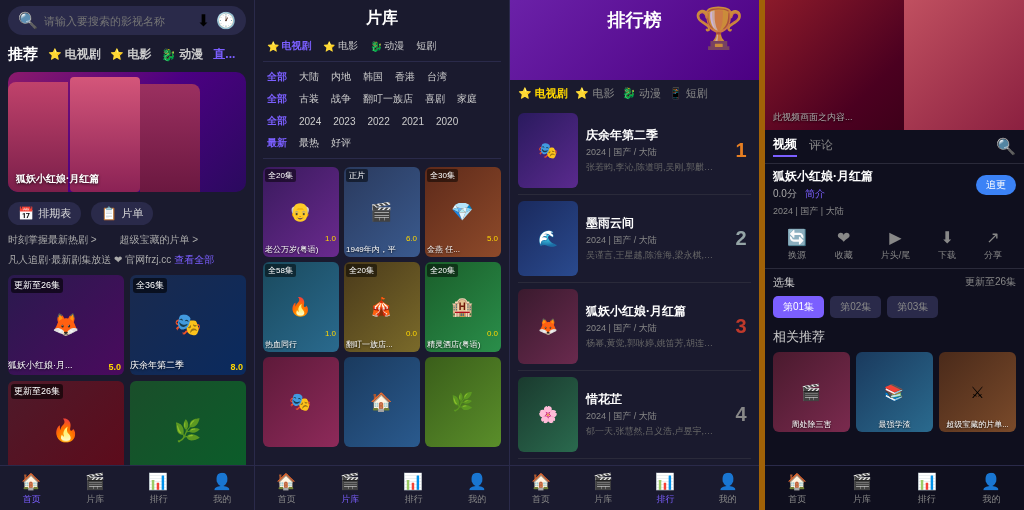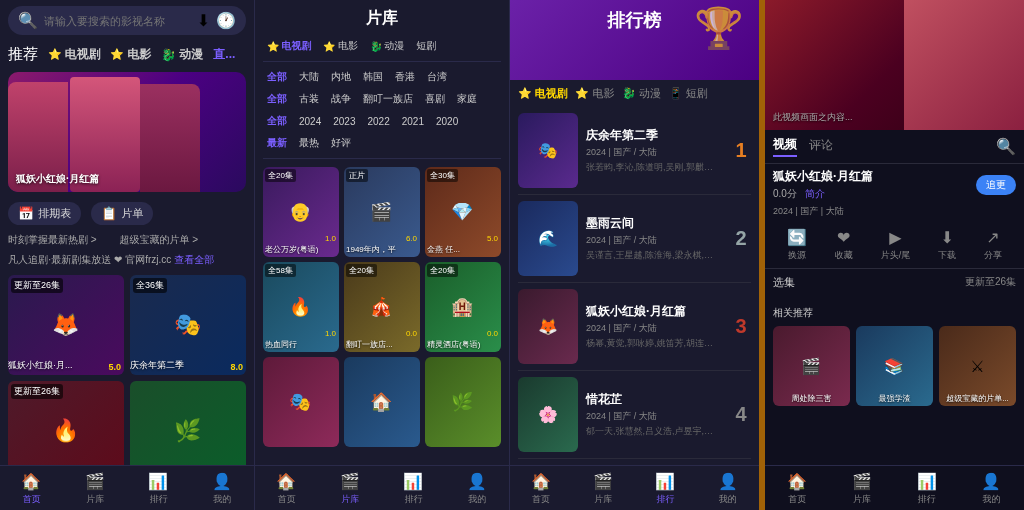--- a/index.html
+++ b/index.html
@@ -43,21 +43,21 @@
       outline: none;
     }
     .panel1 .tabs {
       display: flex;
       align-items: center;
       padding: 4px 8px;
       gap: 10px;
       font-size: 13px;
       font-weight: bold;
     }
-    .panel1 .tabs .tab-title { color: #fff; font-size: 15px; font-weight: normal; text-align: center; }
+    .panel1 .tabs .tab-title { color: #fff; font-size: 15px; font-weight: bold; text-align: center; }
     .panel1 .tabs .tab-item {
       display: flex; align-items: center; gap: 3px; font-size: 12px; color: #ccc;
     }
     .tab-item .star { font-size: 11px; }
     .yellow { color: #FFD700; }
     .panel1 .hero-banner {
       margin: 4px 8px;
       border-radius: 10px;
       overflow: hidden;
       height: 120px;
@@ -367,21 +367,21 @@
     }
     .episode-btn {
       background: #7b5fff; color: #fff; font-size: 10px;
       border: none; border-radius: 5px; padding: 4px 10px; cursor: pointer;
     }
     .episode-btn.inactive {
       background: #2a2a4a; color: #888;
     }
     .panel4 .related-section { padding: 4px 8px; }
     .related-header {
-      color: #ccc; font-size: 10px; margin-bottom: 6px;
+      color: #ccc; font-size: 13px; margin-bottom: 6px;
     }
     .related-grid {
       display: flex; gap: 6px;
     }
     .related-item {
       flex: 1; position: relative; border-radius: 6px; overflow: hidden;
       height: 80px; cursor: pointer;
     }
     .ri-thumb {
       width: 100%; height: 100%;
@@ -758,20 +758,25 @@
       <span class="action-icon">↗</span>
       <span>分享</span>
     </div>
   </div>
 
   <div class="episode-section">
     <div class="episode-header">
       <span>选集</span>
       <span class="episode-count">更新至26集</span>
     </div>
+    <div class="episode-grid">
+      <button class="episode-btn">第01集</button>
+      <button class="episode-btn inactive">第02集</button>
+      <button class="episode-btn inactive">第03集</button>
+    </div>
   </div>
 
   <div class="related-section">
     <div class="related-header">相关推荐</div>
     <div class="related-grid">
       <div class="related-item">
         <div class="ri-thumb ri1">🎬</div>
         <span class="ri-label">周处除三害</span>
       </div>
       <div class="related-item">

